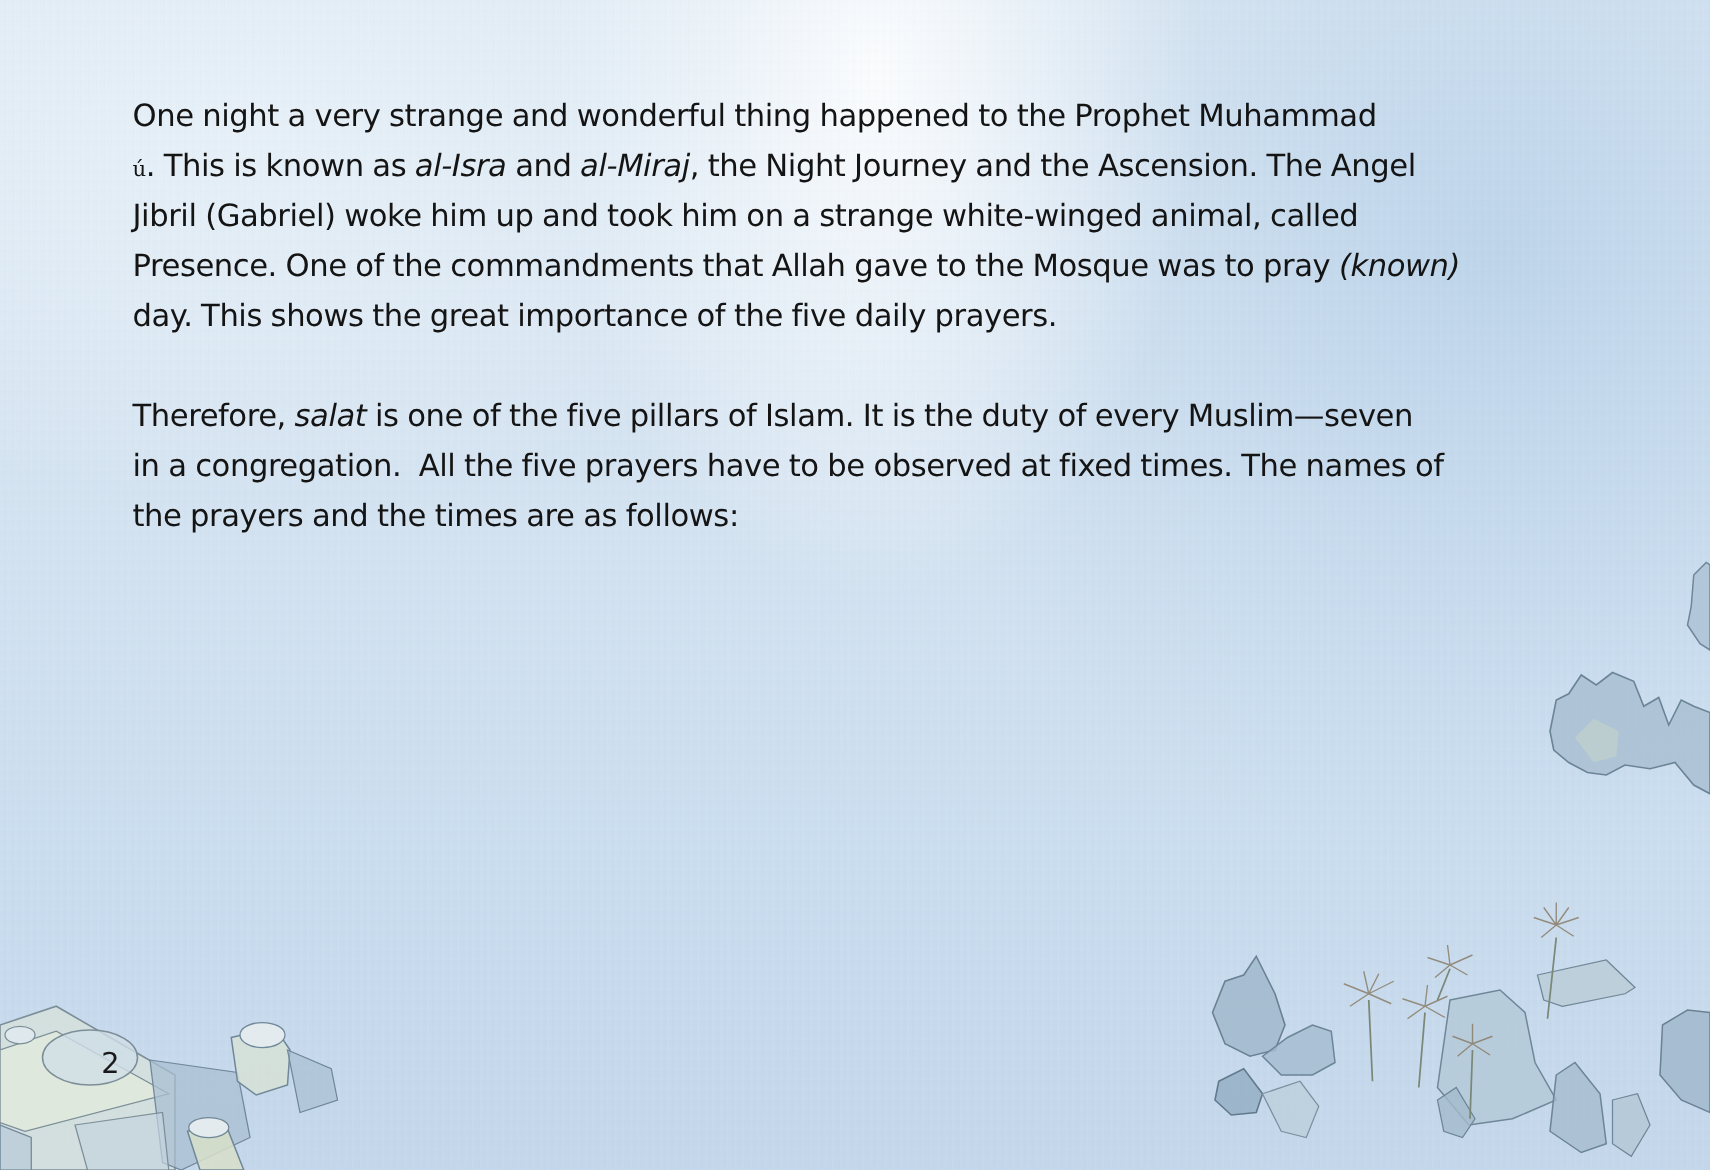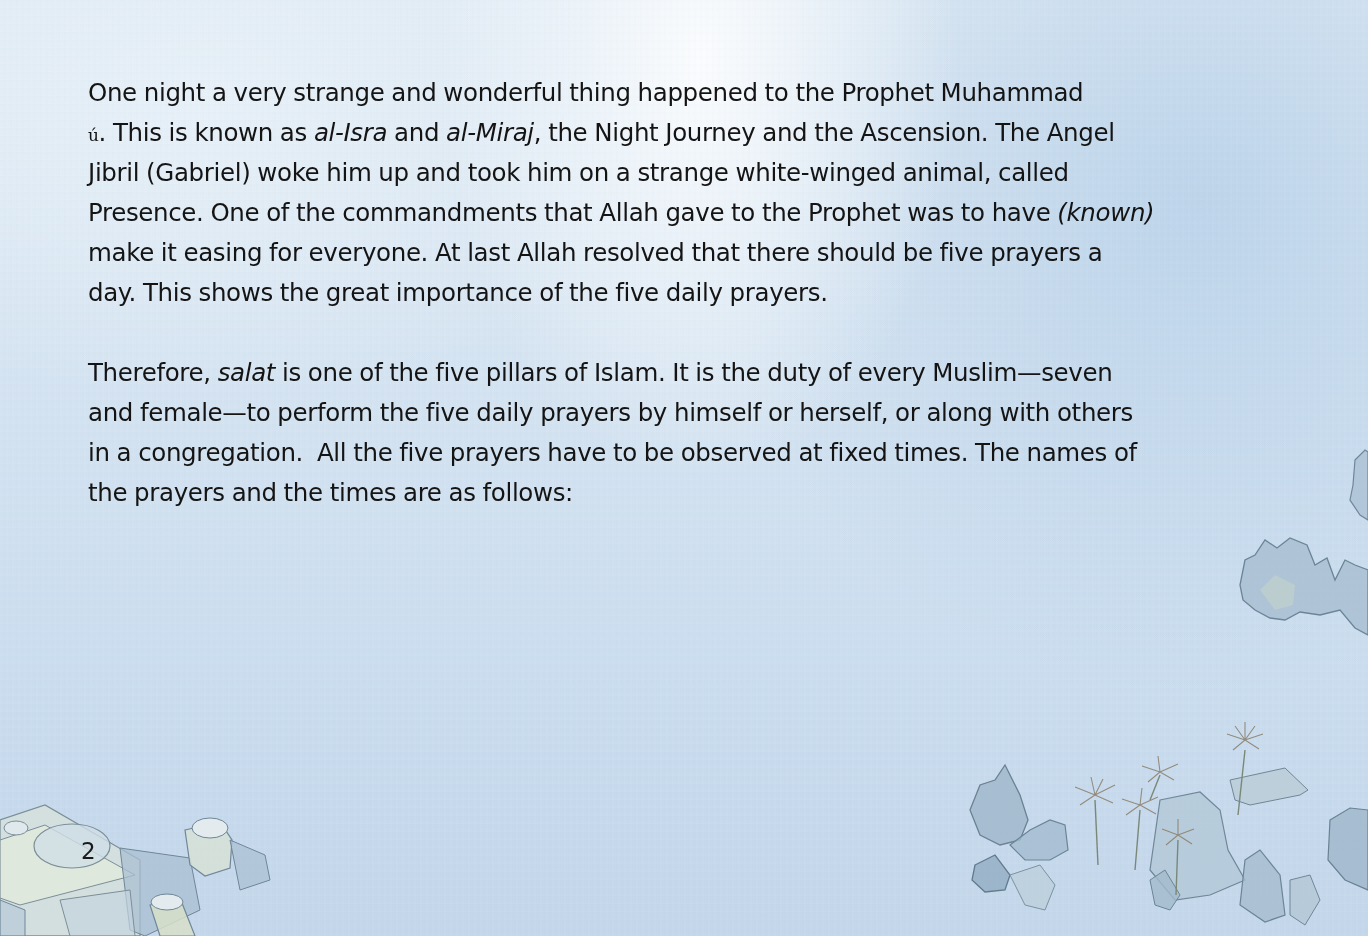--- a/index.html
+++ b/index.html
@@ -26,21 +26,21 @@
     .texture {
       position: absolute;
       inset: 0;
       pointer-events: none;
       background:
         repeating-linear-gradient(90deg, rgba(255,255,255,0.05) 0px, rgba(255,255,255,0.0) 3px, rgba(180,200,220,0.04) 6px),
         repeating-linear-gradient(0deg, rgba(255,255,255,0.04) 0px, rgba(255,255,255,0.0) 4px, rgba(180,200,220,0.03) 8px);
     }
     .body-text {
       position: absolute;
-      left: 88px;
+      left: 106px;
       top: 73px;
       width: 1110px;
       font-size: 24.5px;
       line-height: 40px;
       letter-spacing: -0.35px;
       word-spacing: -0.5px;
     }
     .para {
       margin: 0;
       padding: 0;
@@ -127,26 +127,24 @@
     <ellipse cx="167" cy="122" rx="16" ry="8" fill="#e3ebee" stroke="#6f8798" stroke-width="1"></ellipse>
     <path d="M0 120 L25 130 L25 156 L0 156 Z" fill="#b8cbd9" fill-opacity="0.75" stroke="#6f8798" stroke-width="1"></path>
     <path d="M60 120 L130 110 L135 156 L70 156 Z" fill="#c4d4df" fill-opacity="0.7" stroke="#7c8e98" stroke-width="1"></path>
   </svg>
 
   <div class="body-text">
     <p class="para">
       <span class="line"><span>One night a very strange and wonderful thing happened to the Prophet Muhammad</span></span>
       <span class="line"><span class="honorific">ú</span><span>. This is known as </span><span class="it">al-Isra</span><span> and </span><span class="it">al-Miraj</span><span>, the Night Journey and the Ascension. The Angel</span></span>
       <span class="line"><span>Jibril (Gabriel) woke him up and took him on a strange white-winged animal, called</span></span>
-      <span class="line"><span>Presence. One of the commandments that Allah gave to the Prophet was to have </span><span class="it">(known)</span></span>
-      <span class="line"><span>make it easing for everyone. At last Allah resolved that there should be five prayers a</span></span>
+      <span class="line"><span>Presence. One of the commandments that Allah gave to the Mosque was to pray </span><span class="it">(known)</span></span>
       <span class="line"><span>day. This shows the great importance of the five daily prayers.</span></span>
     </p>
     <p class="para">
       <span class="line"><span>Therefore, </span><span class="it">salat</span><span> is one of the five pillars of Islam. It is the duty of every Muslim—seven</span></span>
-      <span class="line"><span>and female—to perform the five daily prayers by himself or herself, or along with others</span></span>
       <span class="line"><span style="white-space:pre">in a congregation.  All the five prayers have to be observed at fixed times. The names of</span></span>
       <span class="line"><span>the prayers and the times are as follows:</span></span>
     </p>
   </div>
 
   <div class="page-number">2</div>
 </div>
 
 </body></html>

